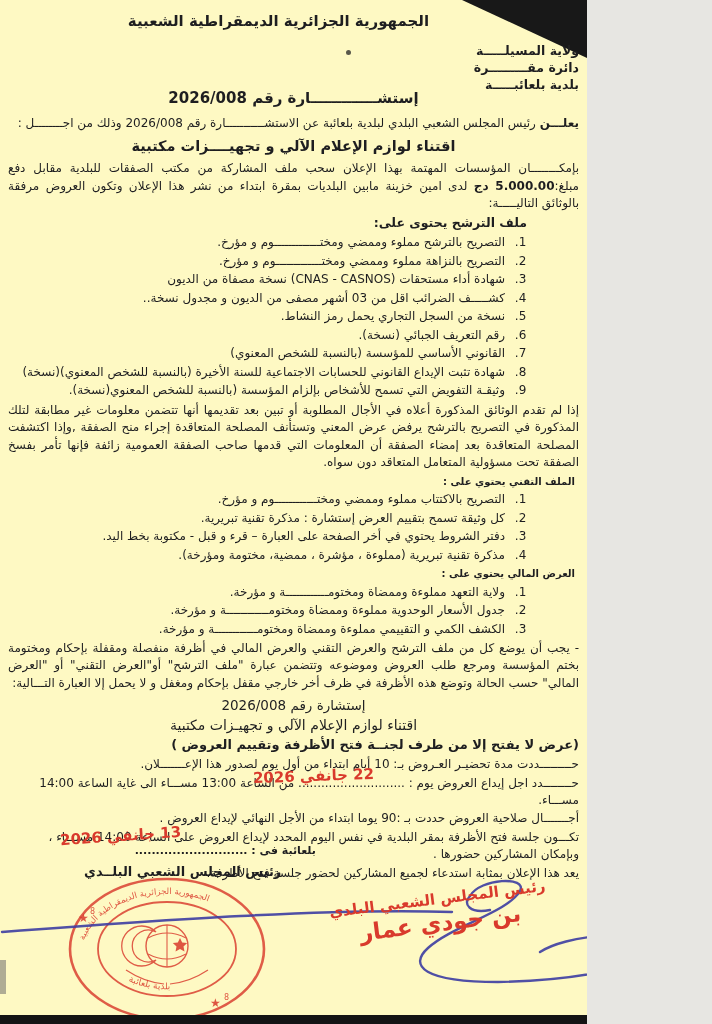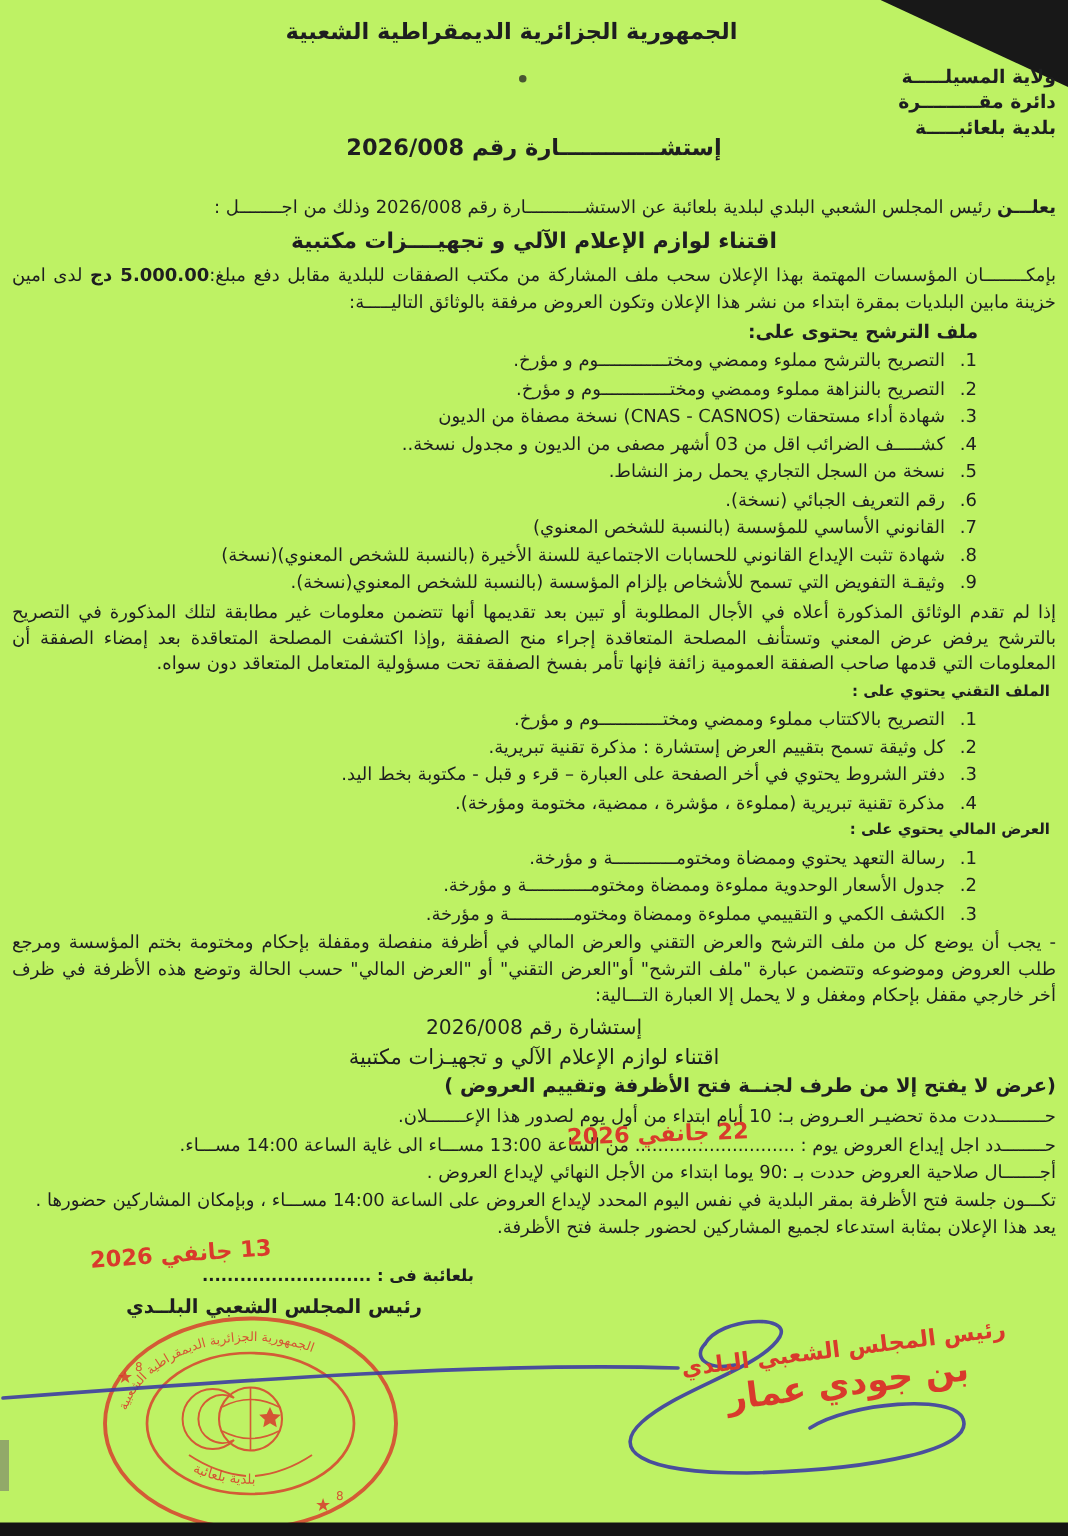--- a/index.html
+++ b/index.html
@@ -3,22 +3,22 @@
 <meta charset="utf-8">
 <style>
   html,body { margin:0; padding:0; }
   body {
     width:712px; height:1024px;
     background:#e7e6e2;
     font-family:"DejaVu Sans", sans-serif;
     overflow:hidden;
   }
   .page {
-    position:relative; width:712px; height:1024px;
-    background:#bef264; color:#1e1e20; overflow:hidden;text-decoration:underline;
+    position:relative; width:587px; height:1024px;
+    background:#fef9c3; color:#1e1e20; overflow:hidden;text-decoration:underline;
   }
   
   .corner-triangle {
     position:absolute; top:0; right:0; width:125px; height:58px;
     clip-path:polygon(0 0,100% 0,100% 100%);
     background:#181818; z-index:1;
   }
   .bottom-bar {
     position:absolute; left:0; right:0; bottom:0; height:9px;
     background:#141414; z-index:6;
@@ -39,21 +39,21 @@
   .region {
     position:absolute; top:42px; right:8px; text-align:right; direction:rtl;
     font-weight:bold; font-size:12.5px; line-height:17px; z-index:2;
   }
   
   .content {
     position:absolute; inset:0; padding:88px 8px 0 8px;
     direction:rtl; font-size:12px; line-height:1.45; text-align:right;
     z-index:2;
   }
-  .title { text-align:center; font-weight:bold; font-size:15px; margin:0 0 20px 0; }
+  .title { text-align:center; font-weight:bold; font-size:15px; margin:0 0 5px 0; }
   .announce { margin:2px 0; }
   .announce .lead { font-weight:bold; }
   .subject { text-align:center; font-weight:bold; font-size:14.5px; margin:4px 0 3px 0; }
   .para { text-align:justify; margin:2px 0; }
   .amount { font-weight:bold; }
   .h-indent { font-weight:bold; font-size:12.5px; margin:2px 52px 1px 0; }
   .h-right  { font-weight:bold; font-size:10px; margin:3px 4px 1px 0; }
   ol.doc-list { margin:0; padding:0 68px 0 0; }
   ol.doc-list li { padding-right:6px; line-height:18.5px; }
   .address { text-align:center; line-height:20px; margin-top:3px; }
@@ -135,21 +135,21 @@
     <div class="h-right">الملف التقني يحتوي على :</div>
     <ol class="doc-list">
       <li>التصريح بالاكتتاب مملوء وممضي ومختــــــــــــوم و مؤرخ.</li>
       <li>كل وثيقة تسمح بتقييم العرض إستشارة : مذكرة تقنية تبريرية.</li>
       <li>دفتر الشروط يحتوي في أخر الصفحة على العبارة – قرء و قبل - مكتوبة بخط اليد.</li>
       <li>مذكرة تقنية تبريرية (مملوءة ، مؤشرة ، ممضية، مختومة ومؤرخة).</li>
     </ol>
 
     <div class="h-right">العرض المالي يحتوي على :</div>
     <ol class="doc-list">
-      <li>رسالة التعهد يحتوي وممضاة ومختومــــــــــــة و مؤرخة.</li>
+      <li>ولاية التعهد مملوءة وممضاة ومختومــــــــــــة و مؤرخة.</li>
       <li>جدول الأسعار الوحدوية مملوءة وممضاة ومختومــــــــــــة و مؤرخة.</li>
       <li>الكشف الكمي و التقييمي مملوءة وممضاة ومختومــــــــــــة و مؤرخة.</li>
     </ol>
 
     <p class="para">- يجب أن يوضع كل من ملف الترشح والعرض التقني والعرض المالي في أظرفة منفصلة ومقفلة بإحكام ومختومة بختم المؤسسة ومرجع طلب العروض وموضوعه وتتضمن عبارة "ملف الترشح" أو"العرض التقني" أو "العرض المالي" حسب الحالة وتوضع هذه الأظرفة في ظرف أخر خارجي مقفل بإحكام ومغفل و لا يحمل إلا العبارة التـــالية:</p>
 
     <div class="address">
       <div class="a-ref">إستشارة رقم 2026/008</div>
       <div class="a-sub">اقتناء لوازم الإعلام الآلي و تجهيـزات مكتبية</div>
       <div class="a-warn">(عرض لا يفتح إلا من طرف لجنــة فتح الأظرفة وتقييم العروض )</div>

